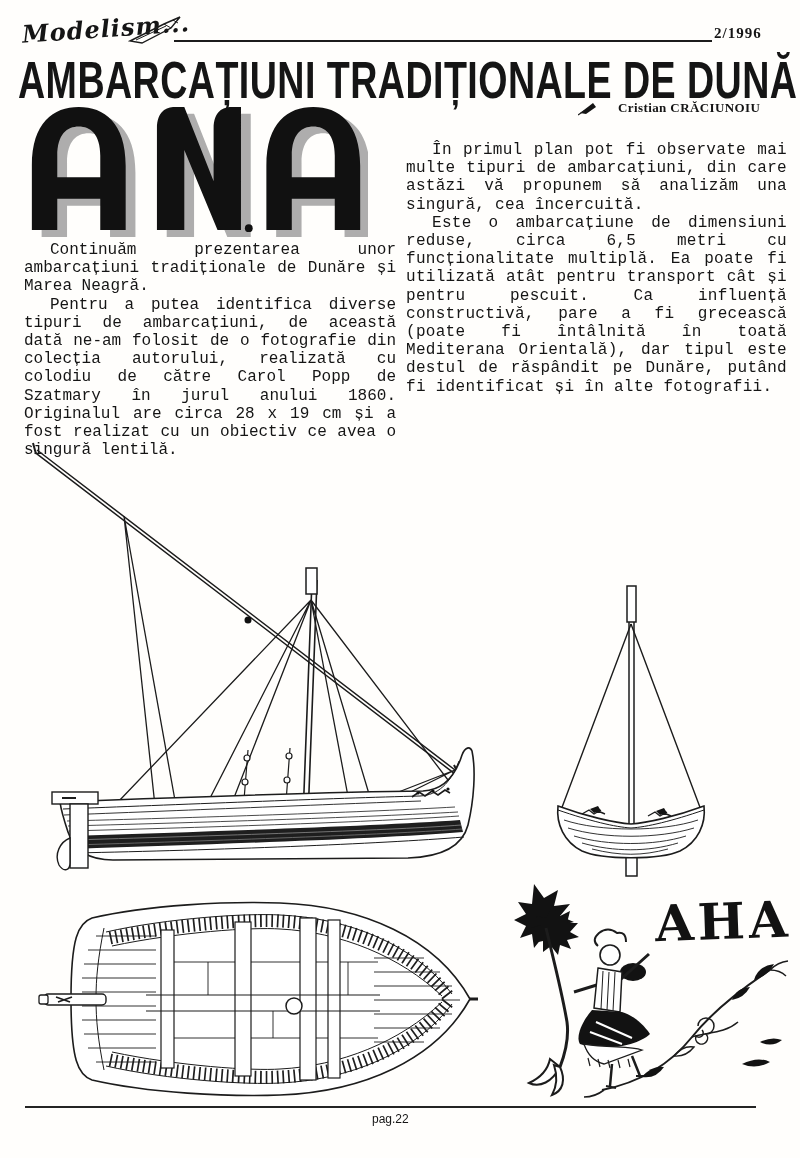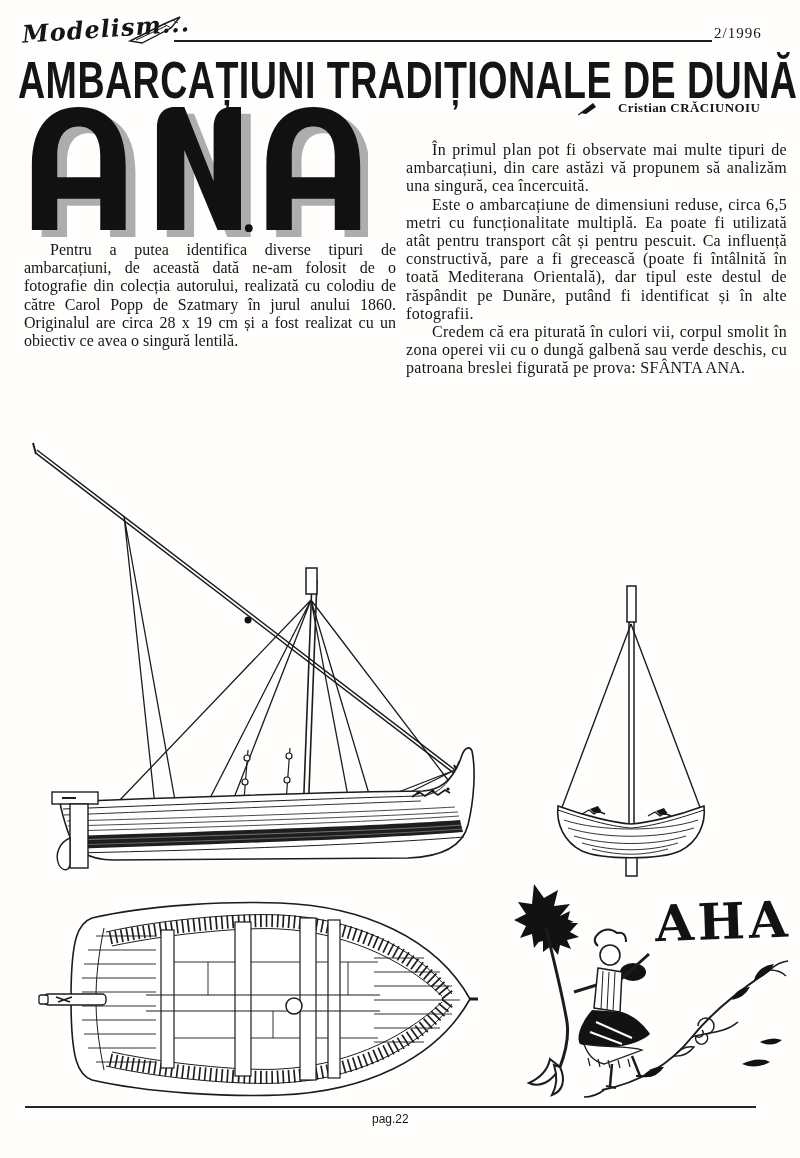--- a/index.html
+++ b/index.html
@@ -3,30 +3,30 @@
 <meta charset="utf-8">
 <style>
   html,body{margin:0;padding:0;background:#8a8a8a;}
   .page{position:relative;width:800px;height:1158px;margin:0 auto;background:#fffefc;
         color:#151515;font-family:"Liberation Serif",serif;overflow:hidden;}
   .abs{position:absolute;}
   
   .logo{left:22px;top:14px;font-family:"DejaVu Serif",serif;font-style:italic;
         font-size:24px;font-weight:bold;transform:rotate(-4deg);letter-spacing:1px;}
   .rule{left:174px;top:40px;width:538px;height:2.4px;background:#1c1c1c;}
-  .issue{left:714px;top:25px;font-size:15px;letter-spacing:1px;font-weight:normal;}
+  .issue{left:714px;top:25px;font-size:15px;letter-spacing:1px;font-weight:bold;}
   .main-title{left:18px;top:50px;width:772px;height:50px;}
   .main-title span{display:inline-block;white-space:nowrap;
         font-family:"Liberation Sans",sans-serif;font-weight:900;font-size:43px;
         transform:scale(0.875,1.22);transform-origin:0 0;letter-spacing:0.5px;}
   .author{left:578px;top:100px;display:flex;align-items:center;gap:20px;
         font-weight:bold;font-size:13px;letter-spacing:0.4px;}
   
   .col{position:absolute;text-align:justify;font-size:16px;line-height:18.2px;}
-  .col p{margin:0;text-indent:26px;}
+  .col p{margin:0;text-indent:26px;font-family:Liberation Mono, monospace;}
   .col-left{left:24px;top:241px;width:372px;}
   .col-right{left:406px;top:141px;width:381px;}
   .caps{letter-spacing:0.3px;}
   
   .footer-rule{left:25px;top:1106px;width:731px;height:2.2px;background:#242424;}
   .page-number{left:372px;top:1112px;font-family:"Liberation Sans",sans-serif;font-size:12px;}
   svg{display:block;}
   .ink{stroke:#1c1c1c;fill:none;}
 </style>
 </head>
@@ -62,26 +62,26 @@
     </g>
     <g fill="#111">
       <path fill-rule="evenodd" d="M6,130 L6,64 C6,20 28,4 54,4 C80,4 102,20 102,64 L102,130 L76,130 L76,98 L32,98 L32,130 Z M32,76 L32,54 C32,32 42,24 54,24 C66,24 76,32 76,54 L76,76 Z"></path>
       <path transform="translate(128,0)" d="M6,130 L6,26 C6,8 16,4 24,4 L34,4 L64,80 L64,26 C64,8 74,4 82,4 L92,4 L92,130 L68,130 L34,48 L34,130 Z"></path>
       <path fill-rule="evenodd" transform="translate(240,0)" d="M6,130 L6,64 C6,20 28,4 54,4 C80,4 102,20 102,64 L102,130 L76,130 L76,98 L32,98 L32,130 Z M32,76 L32,54 C32,32 42,24 54,24 C66,24 76,32 76,54 L76,76 Z"></path>
       <circle cx="228" cy="128" r="4"></circle>
     </g>
   </svg>
 
   <div class="col col-left">
+    <p>Continuăm prezentarea unor ambarcațiuni tradiționale de Dunăre și Marea Neagră.</p>
     <p>Pentru a putea identifica diverse tipuri de ambarcațiuni, de această dată ne-am folosit de o fotografie din colecția autorului, realizată cu colodiu de către Carol Popp de Szatmary în jurul anului 1860. Originalul are circa 28 x 19 cm și a fost realizat cu un obiectiv ce avea o singură lentilă.</p>
   </div>
   <div class="col col-right caps">
     <p>În primul plan pot fi observate mai multe tipuri de ambarcațiuni, din care astăzi vă propunem să analizăm una singură, cea încercuită.</p>
     <p>Este o ambarcațiune de dimensiuni reduse, circa 6,5 metri cu funcționalitate multiplă. Ea poate fi utilizată atât pentru transport cât și pentru pescuit. Ca influență constructivă, pare a fi grecească (poate fi întâlnită în toată Mediterana Orientală), dar tipul este destul de răspândit pe Dunăre, putând fi identificat și în alte fotografii.</p>
-    <p>Credem că era piturată în culori vii, corpul smolit în zona operei vii cu o dungă galbenă sau verde deschis, cu patroana breslei figurată pe prova: SFÂNTA ANA.</p>
   </div>
 
   <svg class="abs" style="left:18px;top:440px" width="500" height="450" viewBox="0 0 500 450">
     <g>
 
       <path class="ink" stroke-width="1.5" d="M19,10 L437,330 M17.2,12.6 L435.2,332.6"></path>
       <path class="ink" stroke-width="2" d="M15,3 L18,14 M436,325 L442,337"></path>
 
       <path class="ink" stroke-width="1.3" d="M106,76 L137,366 M106,76 L158,366"></path>
 

